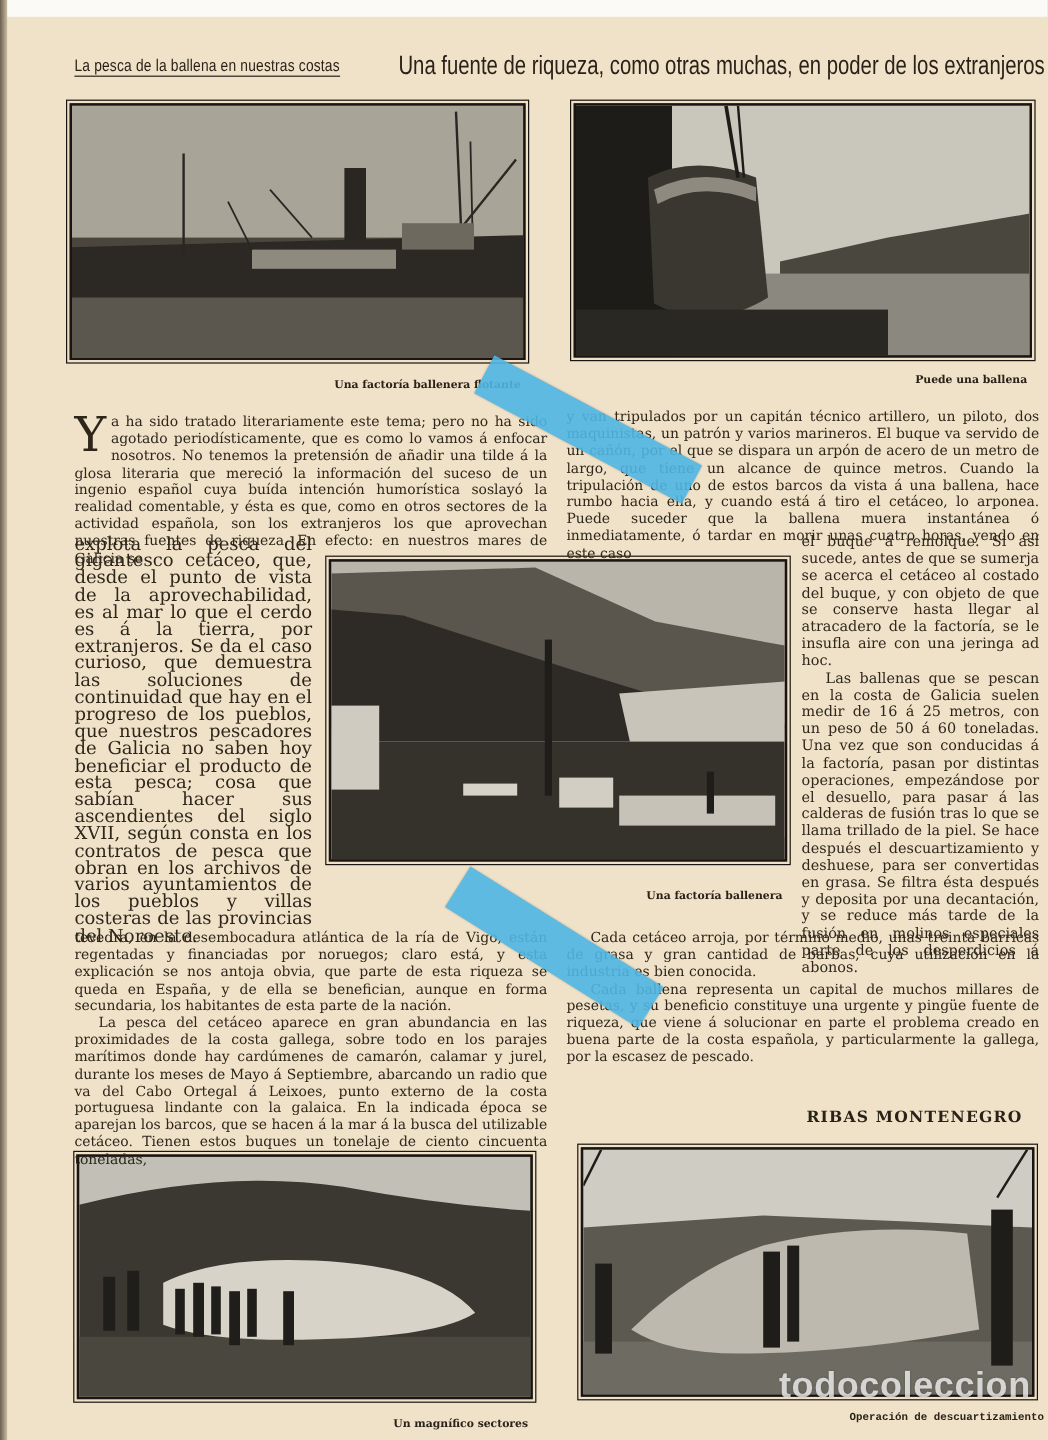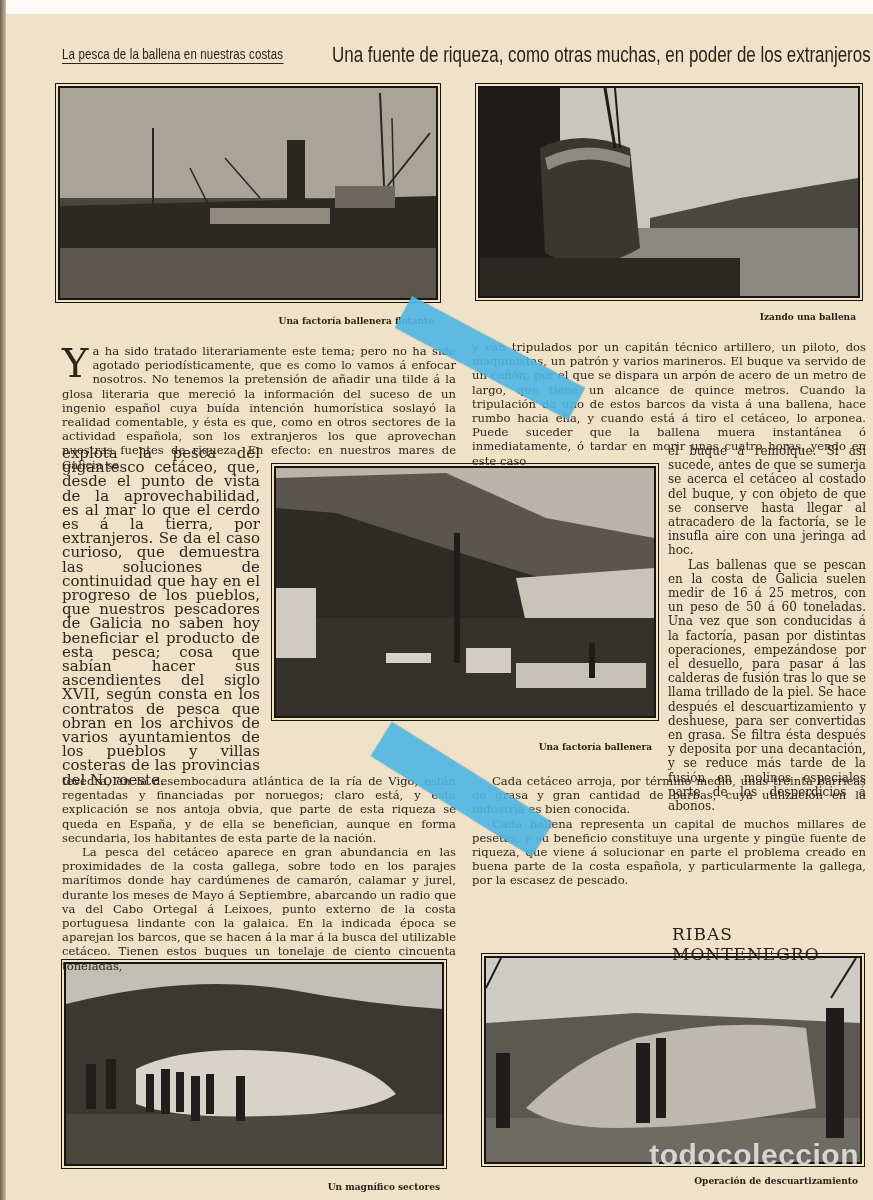--- a/index.html
+++ b/index.html
@@ -29,21 +29,21 @@
     position:absolute; font-family:"DejaVu Serif", serif; font-size:9px; font-weight:bold;
     text-align:right; white-space:nowrap; color:#2a2218;
   }
   .col {
     position:absolute; font-size:11.6px; line-height:14.2px; text-align:justify; color:#2e261b;
     hyphens:auto;
   }
   .col p { margin:0; text-indent:20px; }
   .col p.first { text-indent:0; }
   .dropcap { float:left; font-size:40px; line-height:34px; margin:2px 4px 0 0; font-family:"DejaVu Serif", serif; }
-  .sig { position:absolute; left:672px; top:924px; font-size:17px; letter-spacing:1px; }
+  .sig { position:absolute; left:672px; top:924px; font-size:13px; letter-spacing:1px;font-weight:bold; }
   .tape {
     position:absolute; background:#4fb6e3; opacity:0.9; box-shadow:0 0 2px rgba(0,0,0,0.25);
   }
   .watermark {
     position:absolute; right:14px; bottom:28px; font-family:"Liberation Sans", sans-serif;
     font-size:30px; font-weight:bold; color:rgba(255,255,255,0.75); letter-spacing:0.5px;
     text-shadow:0 0 2px rgba(0,0,0,0.2);
     margin-top:44px;
   }
   svg { display:block; }
@@ -82,21 +82,21 @@
     <path d="M170 130 L260 110 L378 90 L378 150 L170 150 Z" fill="#4a473f"></path>
     <rect y="140" width="378" height="68" fill="#8b887f"></rect>
     <rect x="0" y="0" width="80" height="208" fill="#1e1c18"></rect>
     <path d="M60 60 Q100 40 150 60 L160 160 Q110 190 65 165 Z" fill="#3a3731"></path>
     <path d="M65 70 Q105 50 150 68 L150 80 Q105 62 68 82 Z" fill="#8e8a80"></path>
     <line x1="125" y1="0" x2="135" y2="60" stroke="#1e1c18" stroke-width="3"></line>
     <line x1="135" y1="0" x2="140" y2="60" stroke="#1e1c18" stroke-width="2"></line>
     <rect x="0" y="170" width="260" height="38" fill="#2a2823"></rect>
   </svg>
 </div>
-<div class="caption" style="left:478px;top:312px;width:378px;">Izando una ballena</div>
+<div class="caption" style="left:478px;top:312px;width:378px;">Puede una ballena</div>
 
 <div class="photo" style="left:274px;top:466px;width:378px;height:248px;">
   <svg width="378" height="248" viewBox="0 0 378 248">
     <rect width="378" height="248" fill="#b9b5aa"></rect>
     <path d="M0 10 L170 5 L270 50 L378 70 L378 140 L0 140 Z" fill="#5a564d"></path>
     <path d="M0 40 L60 45 L200 90 L330 130 L378 135 L378 150 L0 150 Z" fill="#2e2b26"></path>
     <path d="M240 110 L378 100 L378 230 L260 200 Z" fill="#c8c4ba"></path>
     <rect y="150" width="378" height="98" fill="#35322c"></rect>
     <rect x="0" y="120" width="40" height="70" fill="#cfcbc0"></rect>
     <rect x="110" y="185" width="45" height="10" fill="#d6d2c7"></rect>
@@ -137,21 +137,21 @@
     <g fill="#1f1d19">
       <rect x="10" y="95" width="14" height="75"></rect>
         <rect x="150" y="85" width="14" height="80"></rect>
       <rect x="340" y="50" width="18" height="130"></rect>
         <rect x="170" y="80" width="10" height="80"></rect>
     </g>
     <line x1="0" y1="30" x2="15" y2="0" stroke="#1f1d19" stroke-width="2"></line>
     <line x1="345" y1="40" x2="370" y2="0" stroke="#1f1d19" stroke-width="2"></line>
   </svg>
 </div>
-<div class="caption" style="left:484px;top:1176px;width:374px;">Operación de descuartizamiento</div>
+<div class="caption" style="left:496px;top:1176px;width:374px;font-family:Liberation Mono, monospace;">Operación de descuartizamiento</div>
 
 <div class="col" style="left:62px;top:344px;width:394px;">
   <p class="first"><span class="dropcap">Y</span><span>a ha sido tratado literariamente este tema; pero no ha sido agotado periodísticamente, que es como lo vamos á enfocar nosotros. No tenemos la pretensión de añadir una tilde á la glosa literaria que mereció la información del suceso de un ingenio español cuya buída intención humorística soslayó la realidad comentable, y ésta es que, como en otros sectores de la actividad española, son los extranjeros los que aprovechan nuestras fuentes de riqueza. En efecto: en nuestros mares de Galicia se</span></p>
 </div>
 
 <div class="col" style="left:62px;top:446px;width:198px;font-size:15px;line-height:14.2px;">
   <p class="first">explota la pesca del gigantesco cetáceo, que, desde el punto de vista de la aprovechabilidad, es al mar lo que el cerdo es á la tierra, por extranjeros. Se da el caso curioso, que demuestra las soluciones de continuidad que hay en el progreso de los pueblos, que nuestros pescadores de Galicia no saben hoy beneficiar el producto de esta pesca; cosa que sabían hacer sus ascendientes del siglo XVII, según consta en los contratos de pesca que obran en los archivos de varios ayuntamientos de los pueblos y villas costeras de las provincias del Noroeste.</p>
 </div>
 
 <div class="col" style="left:62px;top:774px;width:394px;">

